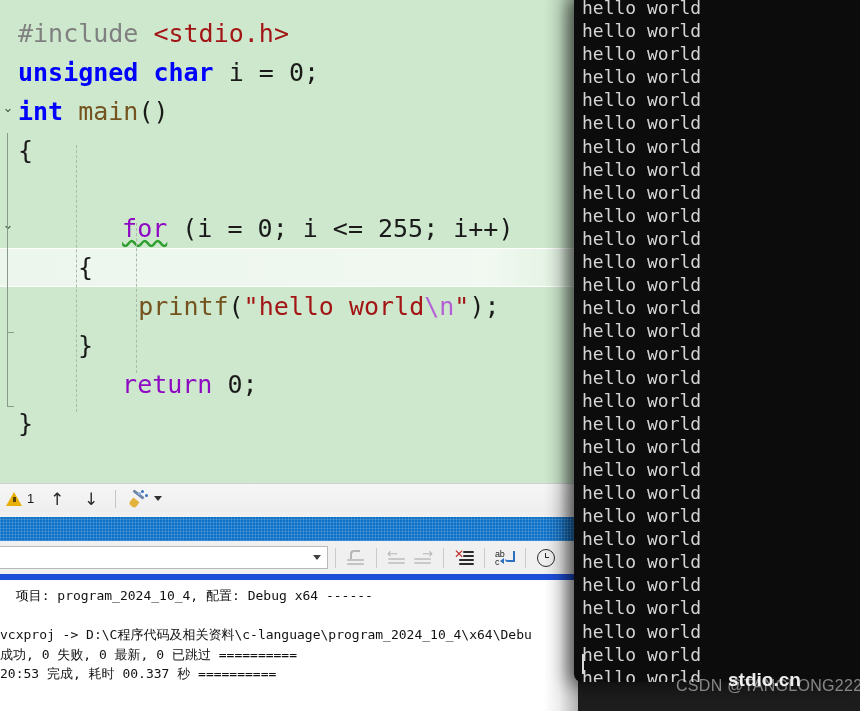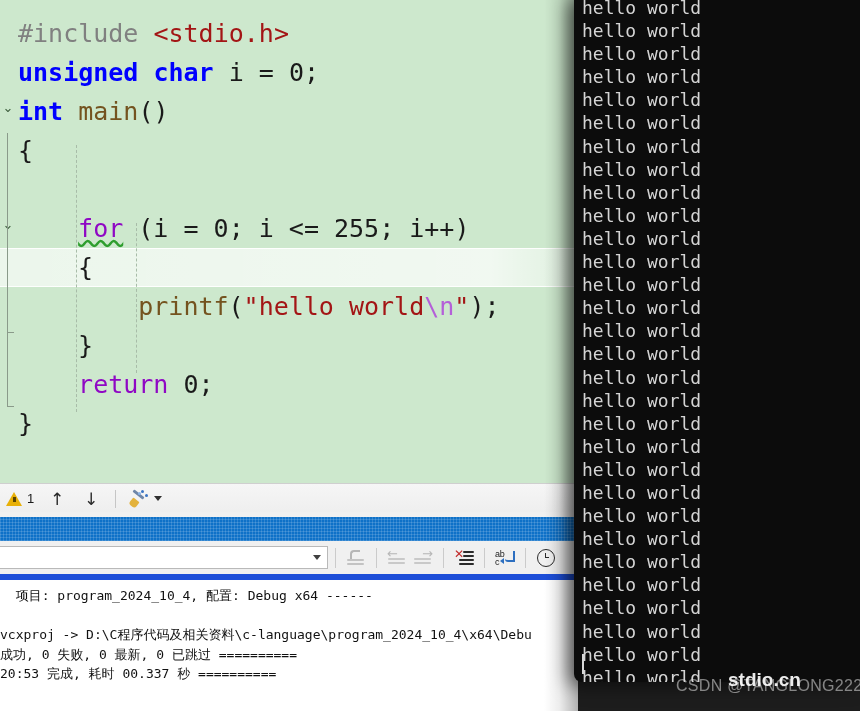--- a/index.html
+++ b/index.html
@@ -87,21 +87,21 @@
   .code-line > .txt { padding-left: 18px; display: inline-block; }
   .cur-line {
     background: linear-gradient(to right, rgba(255,255,255,0.62), rgba(255,255,255,0.72) 85%, rgba(255,255,255,0.35));
     box-shadow: inset 0 1px 0 rgba(255,255,255,0.9), inset 0 -1px 0 rgba(255,255,255,0.9);
   }
 
   
   .tk-pre    { color: #808080; }
   .tk-inc    { color: #a31515; }
   .tk-kw     { color: #0000ff; font-weight: bold; }
-  .tk-kw2    { color: #8f08c4; }
+  .tk-kw2    { color: #8f08c4; margin-left: 44px; }
   .tk-fn     { color: #74531f; }
   .tk-plain  { color: #1a1a1a; }
   .tk-str    { color: #a31515; }
   .tk-esc    { color: #b45fd8; }
   .tk-num    { color: #1a1a1a; }
   .tk-warnsq {
     text-decoration: underline wavy #2e9e2e;
     text-decoration-skip-ink: none;
   }
 

